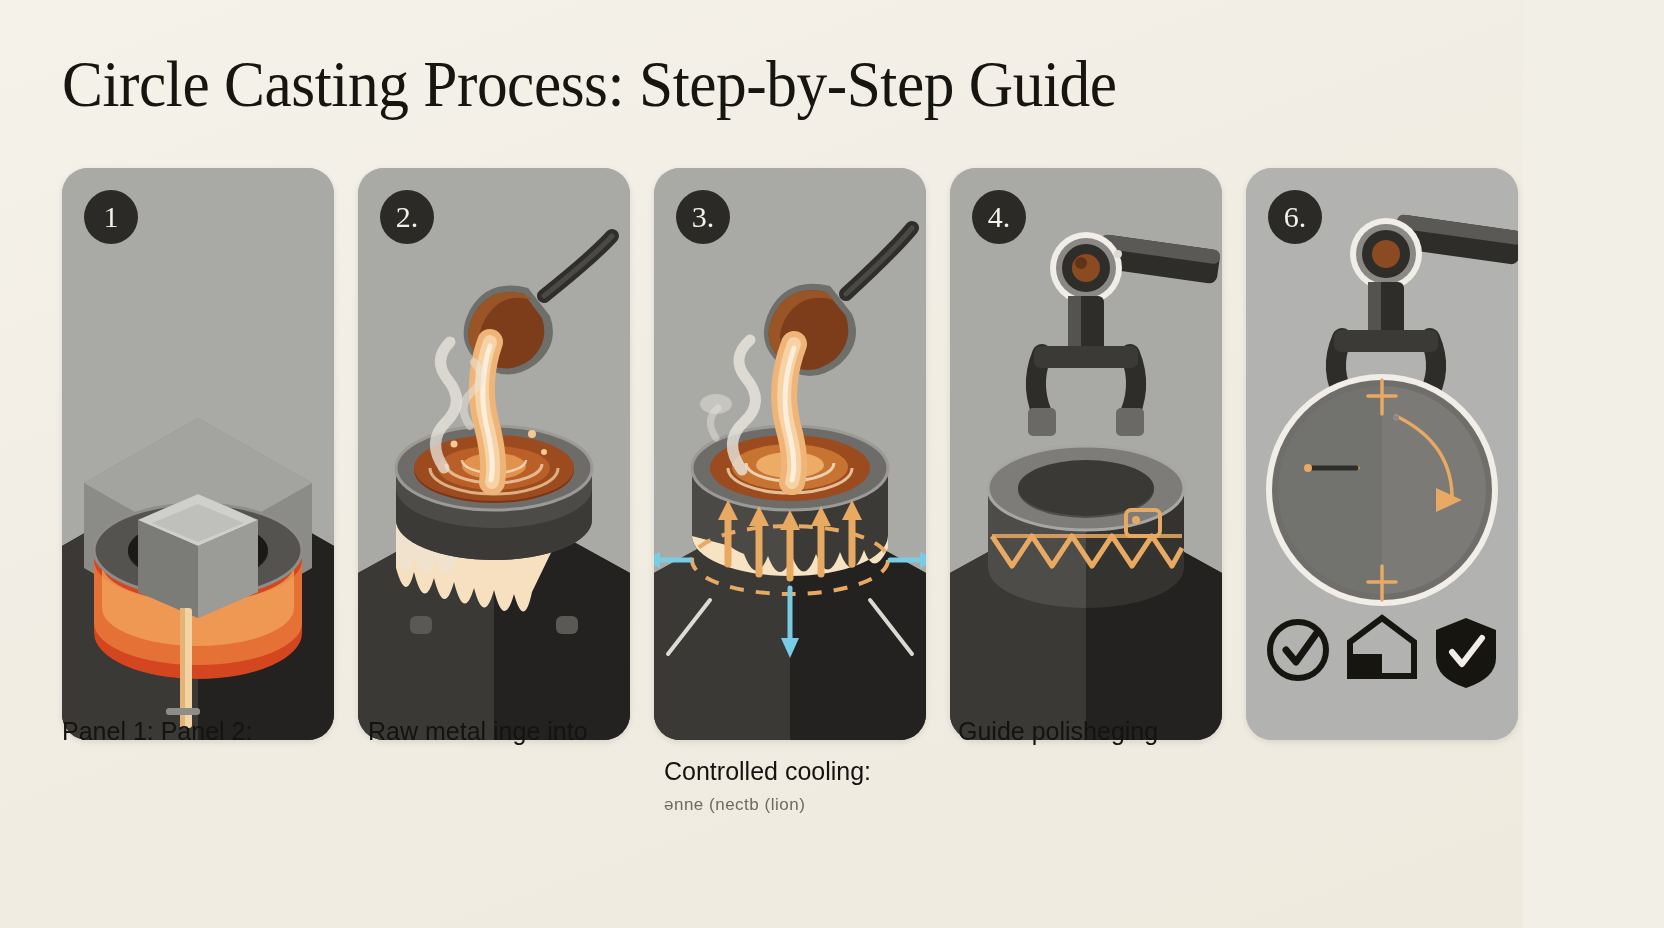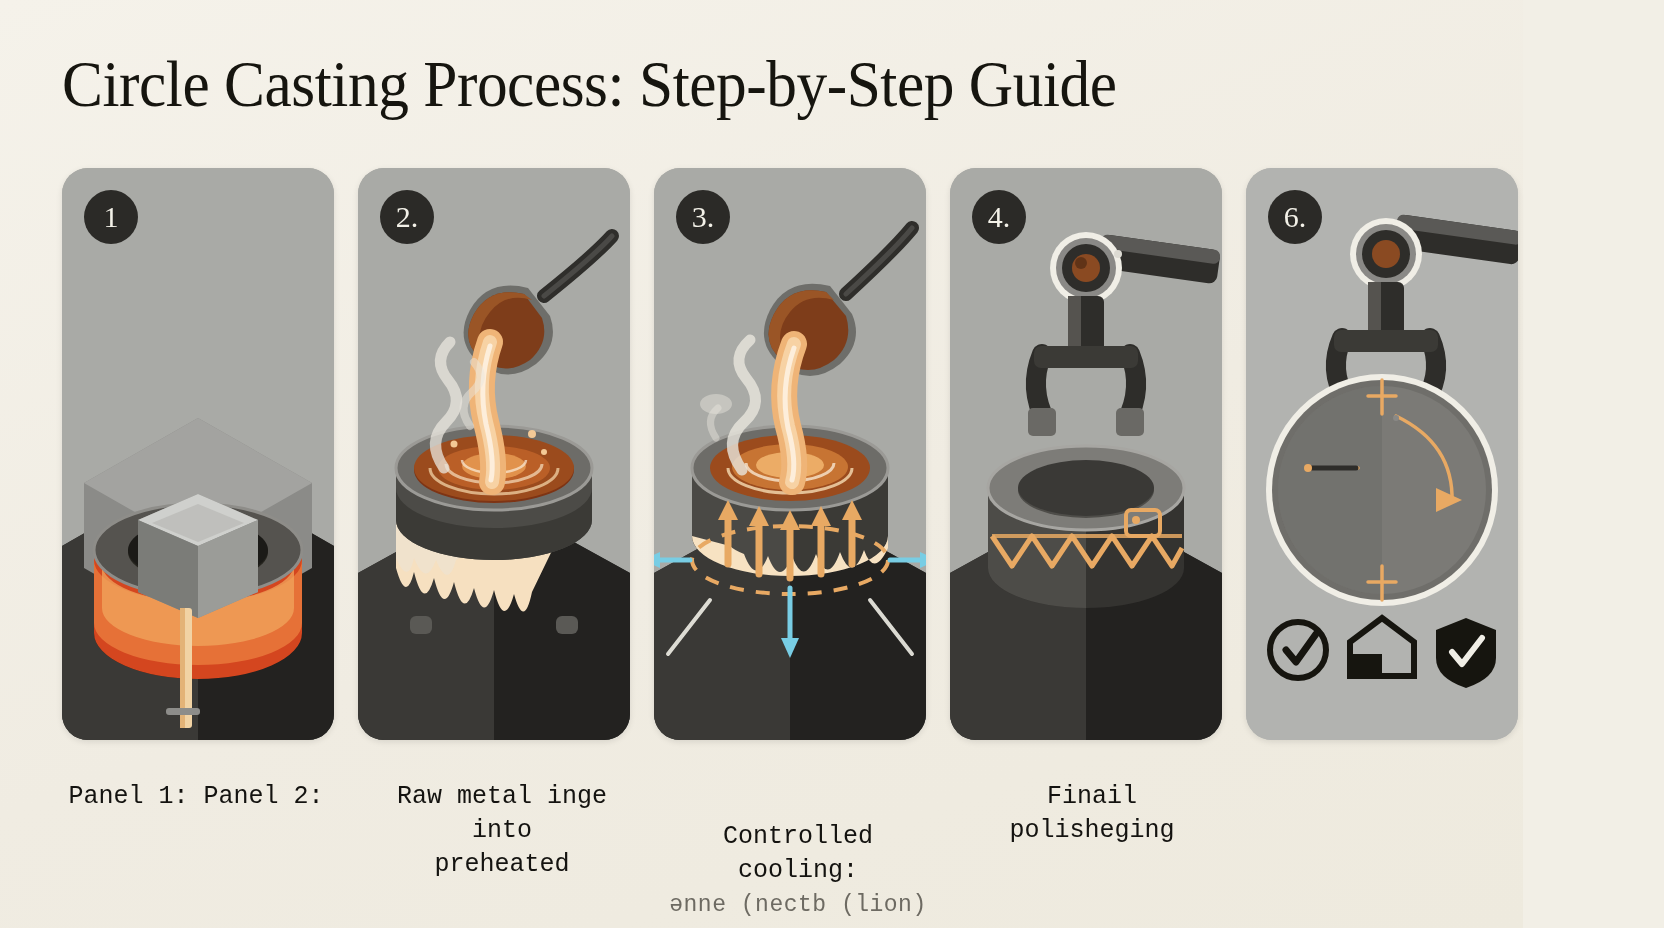--- a/index.html
+++ b/index.html
@@ -72,34 +72,33 @@
     font-size: 30px;
     display: flex;
     align-items: center;
     justify-content: center;
     z-index: 40;
     letter-spacing: 0px;
   }
 
   .caption {
     position: absolute;
-    top: 780px;
+    top: 714px;
     width: 268px;
-    font-family: Liberation Mono, monospace;
+    font-family: Liberation Sans, sans-serif;
     font-size: 25px;
     line-height: 34px;
     color: #141310;
-    text-align: center;
   }
   .caption .l2 { display:block; }
   .caption.garbled .l2 {
     color: #6d6a62;
     filter: blur(0.5px);
     letter-spacing: 0.5px;
-    font-size: 23px;
+    font-size: 17px;
   }
   .cap-1 { left: 62px; }
   .cap-2 { left: 368px; }
   .cap-3 { left: 664px; margin-top: 40px; }
   .cap-4 { left: 958px; }
 
   svg { display:block; }
 </style>
 </head>
 <body>
@@ -358,23 +357,22 @@
     </div>
 
   </div>
 
   <div class="caption cap-1">
     <span>Panel 1: Panel 2:</span>
     <span class="l2"></span>
   </div>
   <div class="caption cap-2">
     <span>Raw metal inge into</span>
-    <span class="l2">preheated</span>
   </div>
   <div class="caption cap-3 garbled">
     <span>Controlled cooling:</span>
     <span class="l2">ǝnne (nectb (lion)</span>
   </div>
   <div class="caption cap-4">
-    <span>Finail polisheging</span>
+    <span>Guide polisheging</span>
   </div>
 
 </div>
 
 </body></html>

